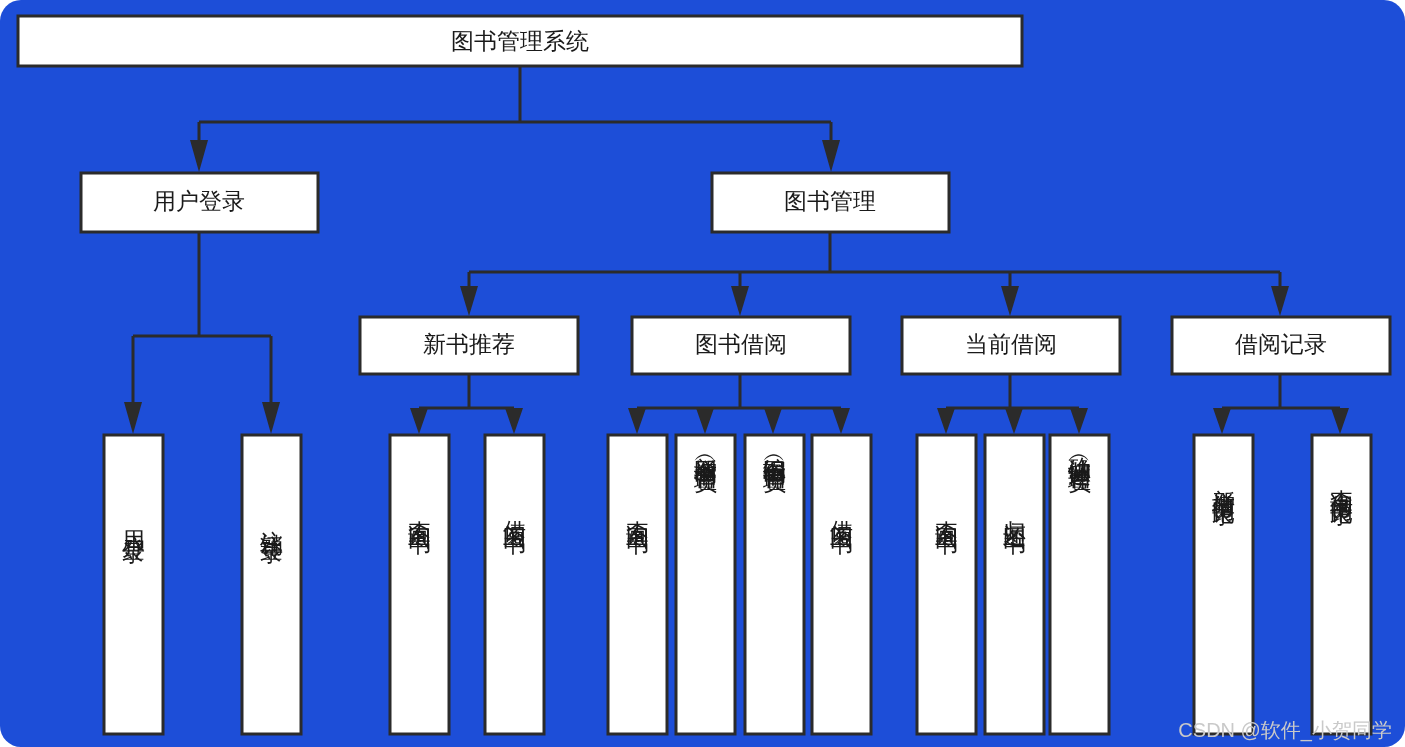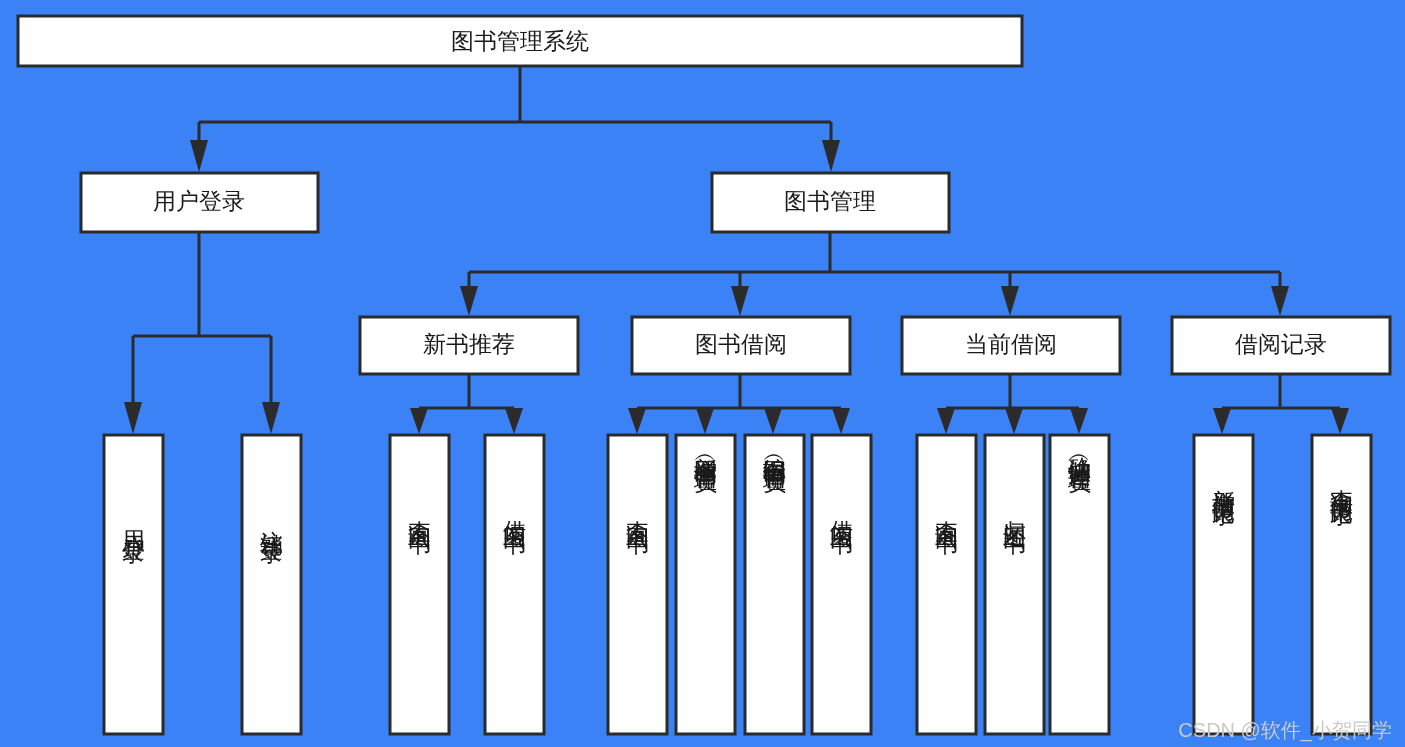--- a/index.html
+++ b/index.html
@@ -7,22 +7,23 @@
     padding: 0;
     background: #ffffff;
   }
   body {
     font-family: "Liberation Sans", "DejaVu Sans", sans-serif;
   }
   #diagram-root {
     position: relative;
     width: 1405px;
     height: 747px;
-    background: #3b82f6;
+    background: #1d4ed8;
     overflow: hidden;
+    border-radius: 21px;
   }
   svg.diagram-canvas {
     position: absolute;
     top: 0;
     left: 0;
     width: 1405px;
     height: 747px;
     display: block;
   }
   .node-rect {

